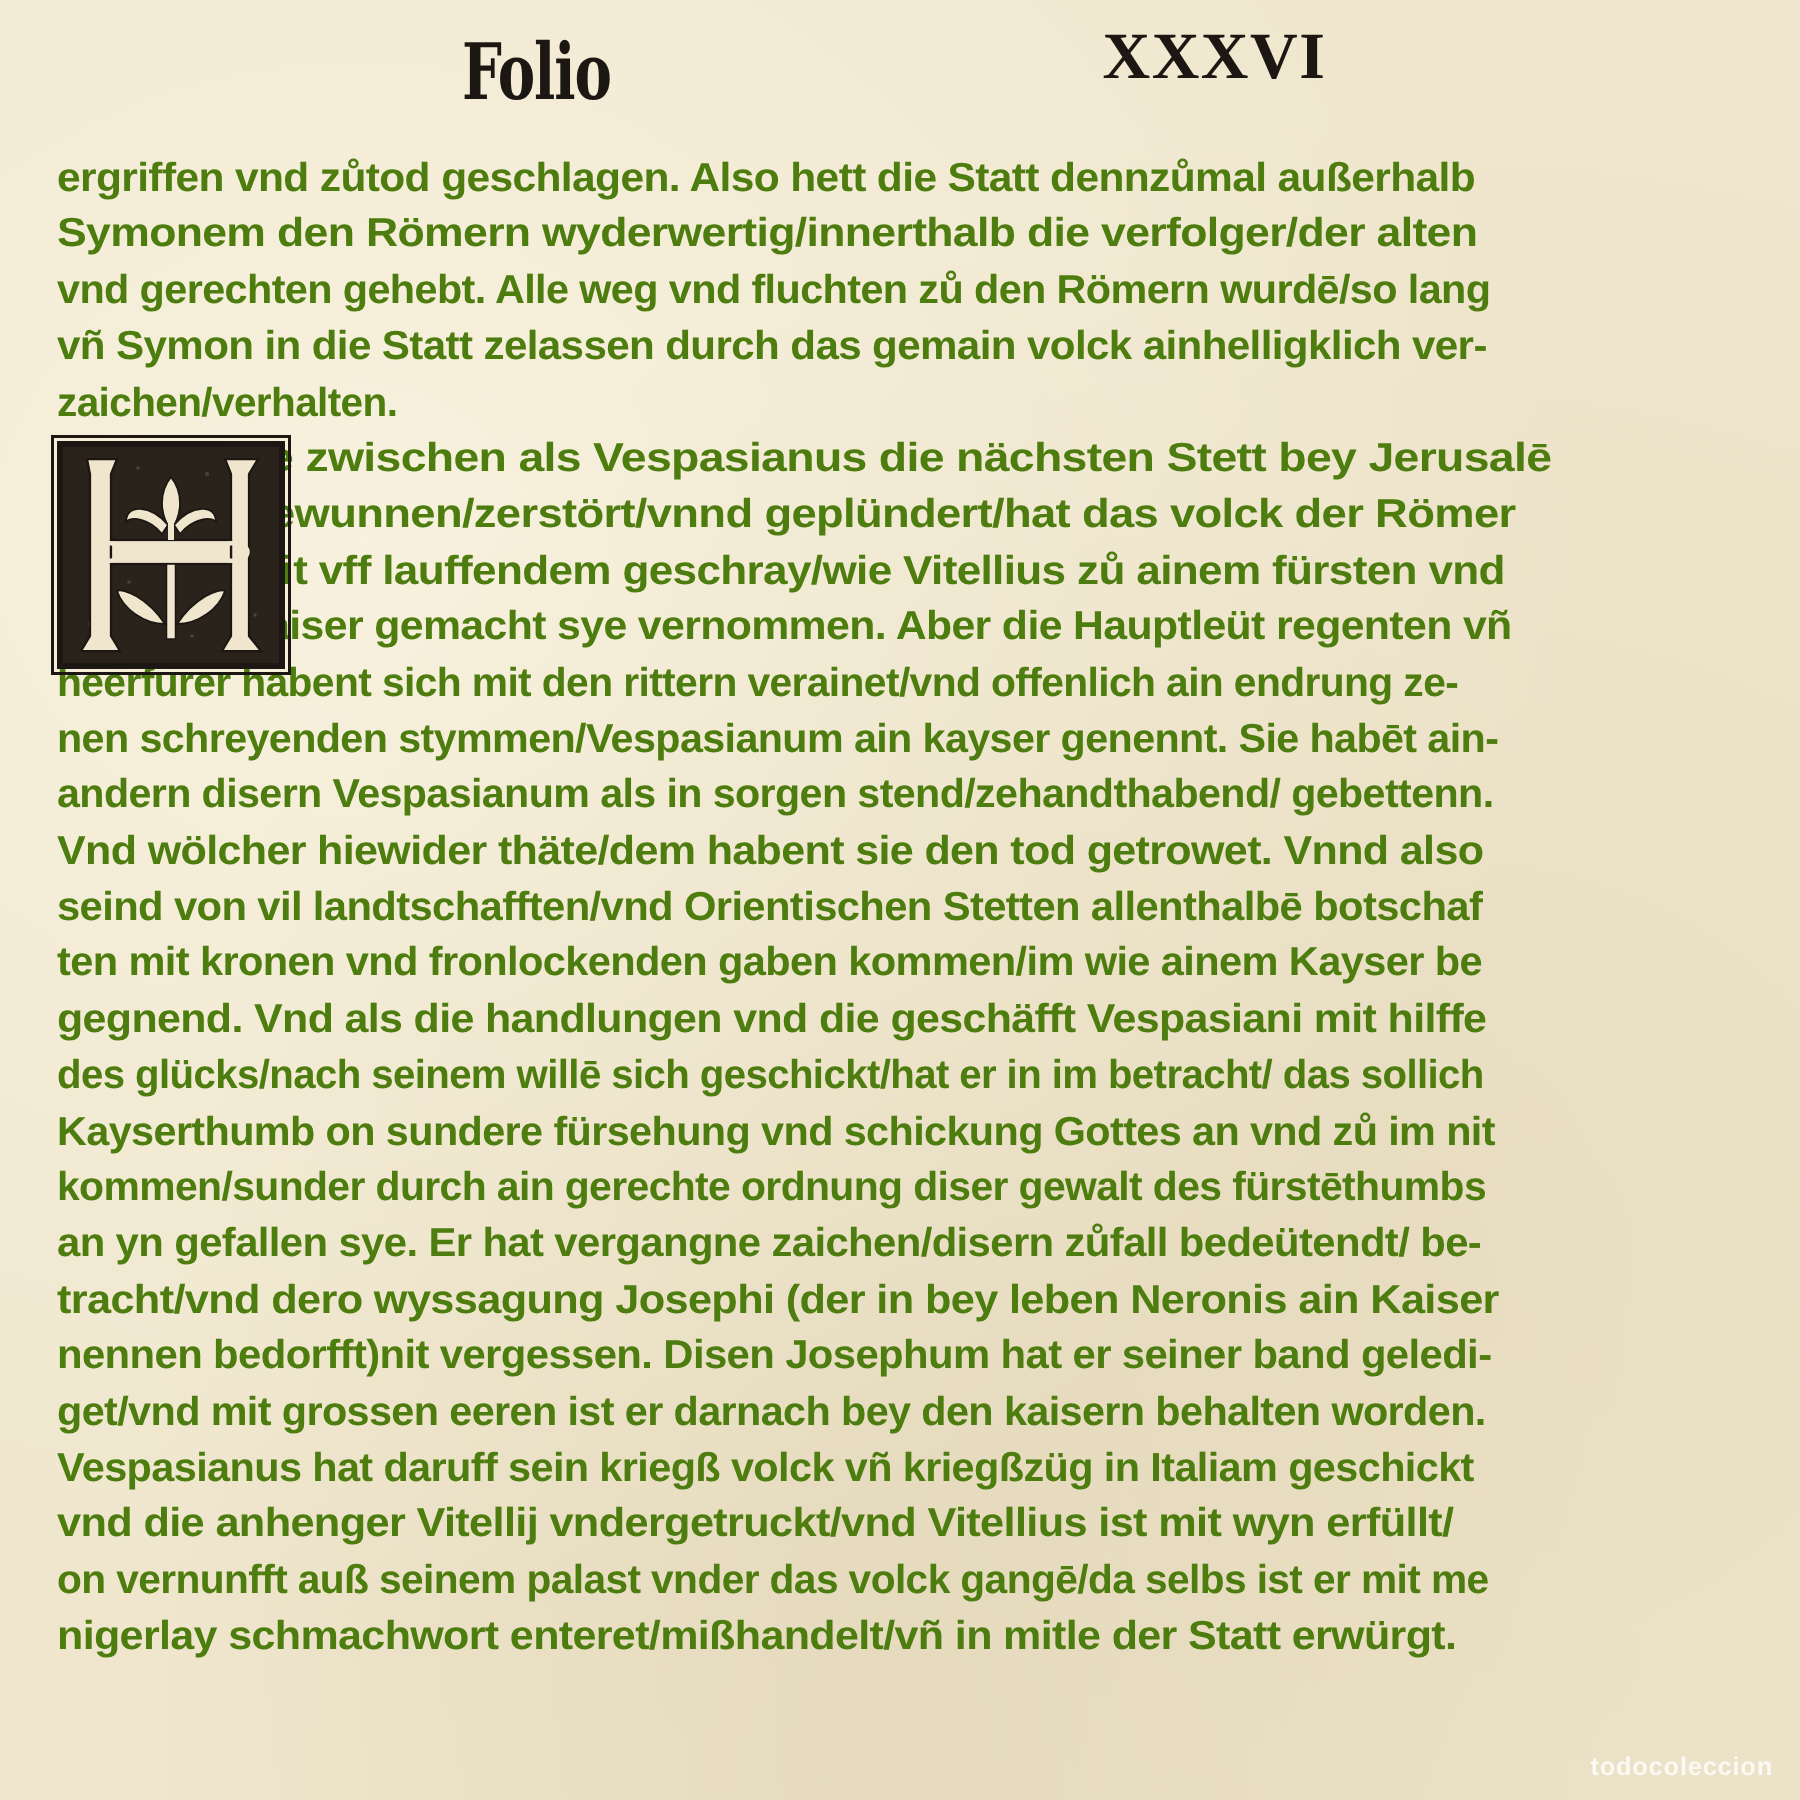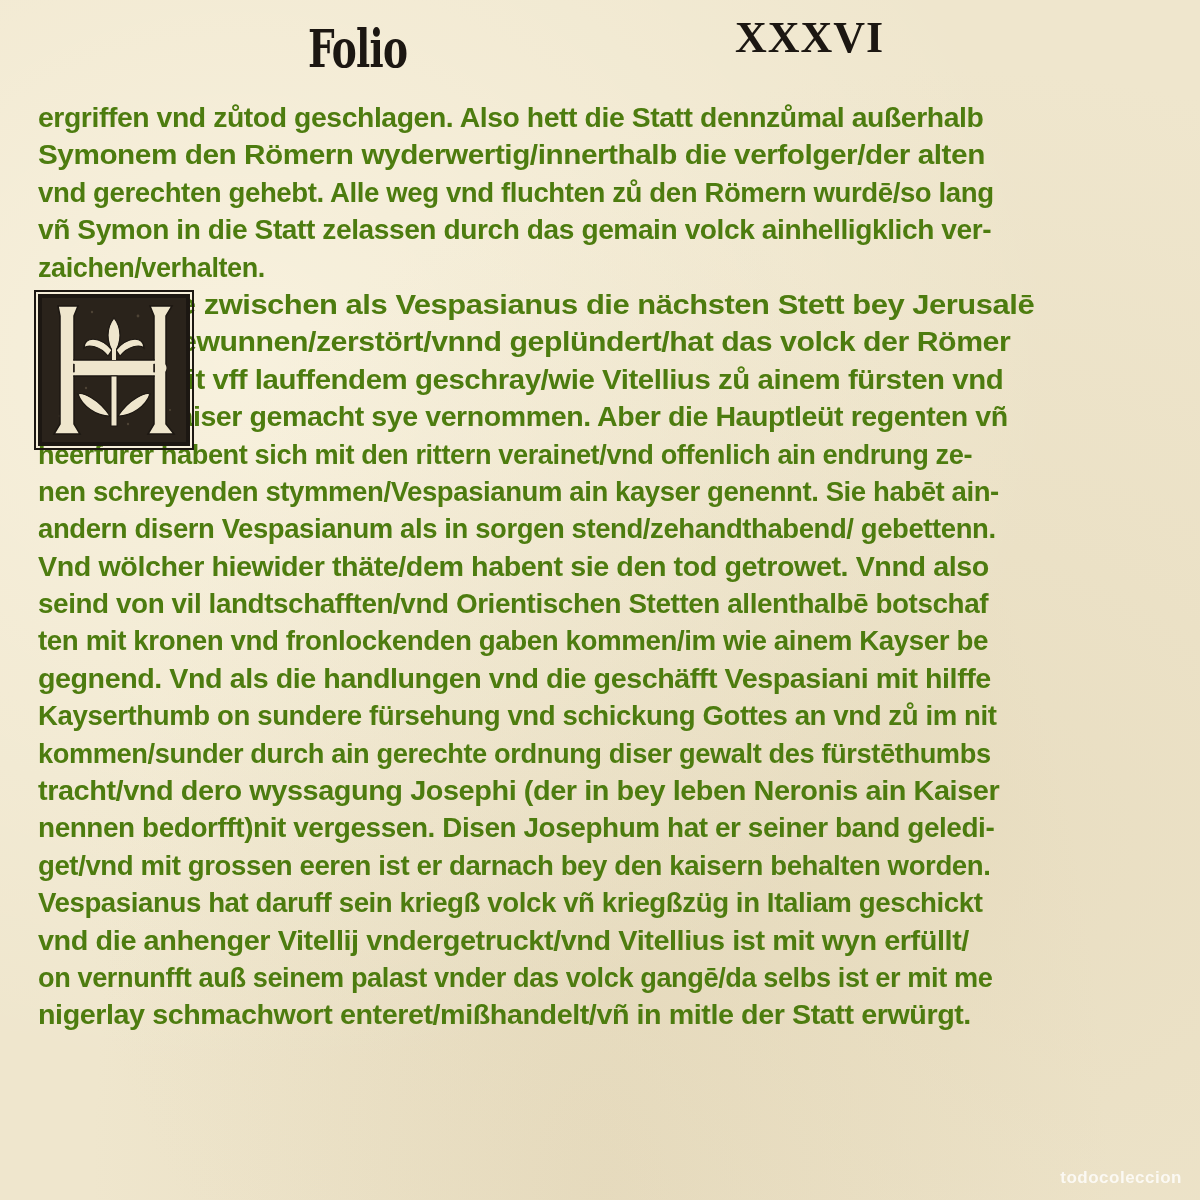--- a/index.html
+++ b/index.html
@@ -128,22 +128,24 @@
     <div class="line indented"><span class="txt" style="transform: scaleX(1.0884);">mit vff lauffendem geschray/wie Vitellius zů ainem fürsten vnd</span></div>
     <div class="line indented"><span class="txt" style="transform: scaleX(1.0568);">kaiser gemacht sye vernommen. Aber die Hauptleüt regenten vñ</span></div>
 
     <div class="line"><span class="txt" style="transform: scaleX(1.0063);">heerfurer habent sich mit den rittern verainet/vnd offenlich ain endrung ze-</span></div>
     <div class="line"><span class="txt" style="transform: scaleX(1.0191);">nen schreyenden stymmen/Vespasianum ain kayser genennt. Sie habēt ain-</span></div>
     <div class="line"><span class="txt" style="transform: scaleX(1.0179);">andern disern Vespasianum als in sorgen stend/zehandthabend/ gebettenn.</span></div>
     <div class="line"><span class="txt" style="transform: scaleX(1.0624);">Vnd wölcher hiewider thäte/dem habent sie den tod getrowet.  Vnnd also</span></div>
     <div class="line"><span class="txt" style="transform: scaleX(1.031);">seind von vil landtschafften/vnd Orientischen Stetten allenthalbē botschaf</span></div>
     <div class="line"><span class="txt" style="transform: scaleX(1.0264);">ten mit kronen vnd fronlockenden gaben kommen/im wie ainem Kayser be</span></div>
     <div class="line"><span class="txt" style="transform: scaleX(1.0602);">gegnend.     Vnd als die handlungen vnd die geschäfft Vespasiani mit hilffe</span></div>
+    <div class="line"><span class="txt" style="transform: scaleX(0.9917);">des glücks/nach seinem willē sich geschickt/hat er in im betracht/ das sollich</span></div>
     <div class="line"><span class="txt" style="transform: scaleX(1.0218);">Kayserthumb on sundere fürsehung vnd schickung Gottes an vnd zů im nit</span></div>
     <div class="line"><span class="txt" style="transform: scaleX(1.009);">kommen/sunder durch ain gerechte ordnung diser gewalt des fürstēthumbs</span></div>
+    <div class="line"><span class="txt" style="transform: scaleX(1.0335);">an yn gefallen sye.  Er hat vergangne zaichen/disern zůfall bedeütendt/ be-</span></div>
     <div class="line"><span class="txt" style="transform: scaleX(1.0689);">tracht/vnd dero wyssagung Josephi (der in bey leben Neronis ain Kaiser</span></div>
     <div class="line"><span class="txt" style="transform: scaleX(1.0334);">nennen bedorfft)nit vergessen.      Disen Josephum hat er seiner band geledi-</span></div>
     <div class="line"><span class="txt" style="transform: scaleX(1.0213);">get/vnd mit grossen eeren ist er darnach bey den kaisern behalten worden.</span></div>
     <div class="line"><span class="txt" style="transform: scaleX(1.0231);">Vespasianus hat daruff sein kriegß volck vñ kriegßzüg in Italiam geschickt</span></div>
     <div class="line"><span class="txt" style="transform: scaleX(1.0687);">vnd die anhenger Vitellij vndergetruckt/vnd  Vitellius ist mit wyn erfüllt/</span></div>
     <div class="line"><span class="txt" style="transform: scaleX(1.0048);">on vernunfft auß seinem palast vnder das volck gangē/da selbs ist er mit me</span></div>
     <div class="line"><span class="txt" style="transform: scaleX(1.0623);">nigerlay schmachwort enteret/mißhandelt/vñ in mitle der Statt erwürgt.</span></div>
   </div>
 
   <div class="initial">

